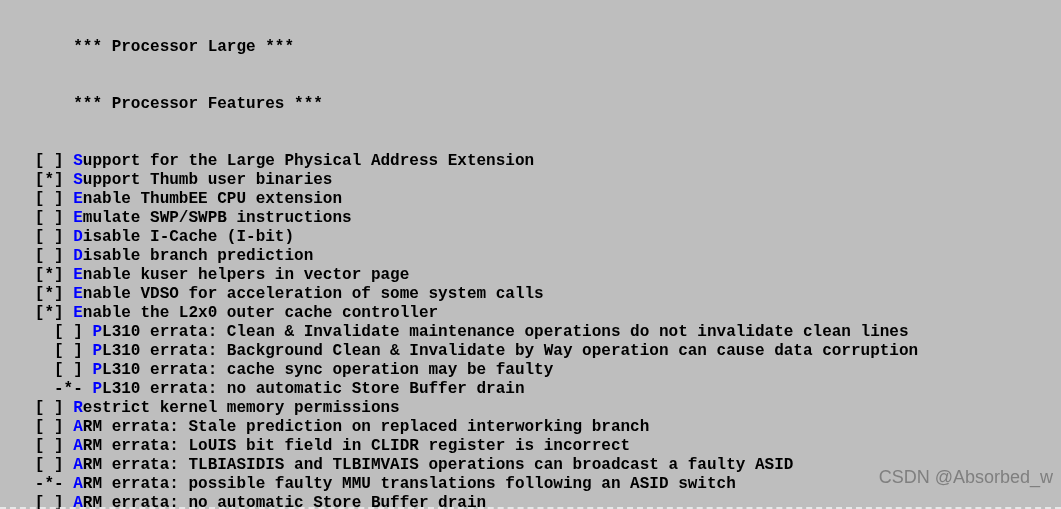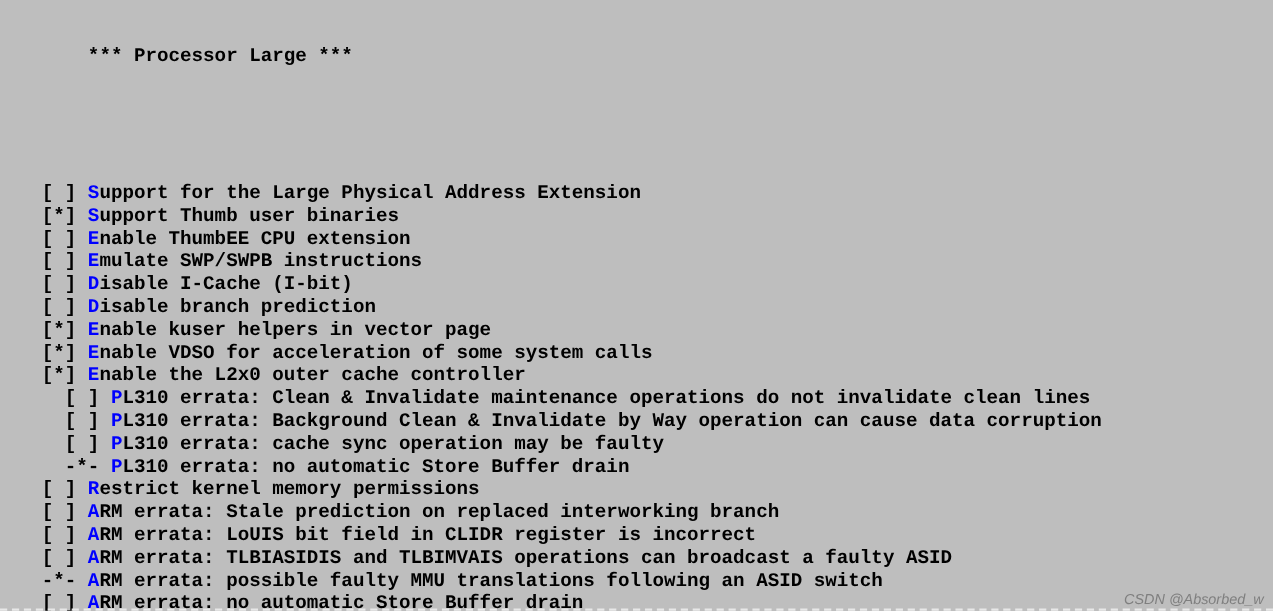--- a/index.html
+++ b/index.html
@@ -19,37 +19,36 @@
   }
   .line {
     display: block;
     white-space: pre;
   }
   .hotkey { color: #0000ff; font-weight: bold; }
   .text   { color: #000000; font-weight: bold; }
   .watermark {
     position: absolute;
     right: 8px;
-    bottom: 0;
+    bottom: 22px;
     font-family: Arial, sans-serif;
-    font-size: 12px;
+    font-size: 18px;
     color: rgba(120,120,120,0.9);
     pointer-events: none;
-    font-style: italic;
   }
   .divider {
     position: absolute;
     left: 0; right: 0;
     bottom: 0;
     border-top: 2px dashed #e8e8e8;
   }
 </style>
 </head>
 <body>
 
 <div class="screen">
   <span class="line"><span class="text">       </span><span class="text">*** Processor Large ***</span></span>
-  <span class="line"><span class="text">       </span></span>
+  <span class="line"><span class="text">       </span><span class="text">*** Processor Features ***</span></span>
   <div id="menu-body"><span class="line"><span class="text">   </span><span class="text">[ ] </span><span class="hotkey">S</span><span class="text">upport for the Large Physical Address Extension</span></span><span class="line"><span class="text">   </span><span class="text">[*] </span><span class="hotkey">S</span><span class="text">upport Thumb user binaries</span></span><span class="line"><span class="text">   </span><span class="text">[ ] </span><span class="hotkey">E</span><span class="text">nable ThumbEE CPU extension</span></span><span class="line"><span class="text">   </span><span class="text">[ ] </span><span class="hotkey">E</span><span class="text">mulate SWP/SWPB instructions</span></span><span class="line"><span class="text">   </span><span class="text">[ ] </span><span class="hotkey">D</span><span class="text">isable I-Cache (I-bit)</span></span><span class="line"><span class="text">   </span><span class="text">[ ] </span><span class="hotkey">D</span><span class="text">isable branch prediction</span></span><span class="line"><span class="text">   </span><span class="text">[*] </span><span class="hotkey">E</span><span class="text">nable kuser helpers in vector page</span></span><span class="line"><span class="text">   </span><span class="text">[*] </span><span class="hotkey">E</span><span class="text">nable VDSO for acceleration of some system calls</span></span><span class="line"><span class="text">   </span><span class="text">[*] </span><span class="hotkey">E</span><span class="text">nable the L2x0 outer cache controller</span></span><span class="line"><span class="text">     </span><span class="text">[ ] </span><span class="hotkey">P</span><span class="text">L310 errata: Clean &amp; Invalidate maintenance operations do not invalidate clean lines</span></span><span class="line"><span class="text">     </span><span class="text">[ ] </span><span class="hotkey">P</span><span class="text">L310 errata: Background Clean &amp; Invalidate by Way operation can cause data corruption</span></span><span class="line"><span class="text">     </span><span class="text">[ ] </span><span class="hotkey">P</span><span class="text">L310 errata: cache sync operation may be faulty</span></span><span class="line"><span class="text">     </span><span class="text">-*- </span><span class="hotkey">P</span><span class="text">L310 errata: no automatic Store Buffer drain</span></span><span class="line"><span class="text">   </span><span class="text">[ ] </span><span class="hotkey">R</span><span class="text">estrict kernel memory permissions</span></span><span class="line"><span class="text">   </span><span class="text">[ ] </span><span class="hotkey">A</span><span class="text">RM errata: Stale prediction on replaced interworking branch</span></span><span class="line"><span class="text">   </span><span class="text">[ ] </span><span class="hotkey">A</span><span class="text">RM errata: LoUIS bit field in CLIDR register is incorrect</span></span><span class="line"><span class="text">   </span><span class="text">[ ] </span><span class="hotkey">A</span><span class="text">RM errata: TLBIASIDIS and TLBIMVAIS operations can broadcast a faulty ASID</span></span><span class="line"><span class="text">   </span><span class="text">-*- </span><span class="hotkey">A</span><span class="text">RM errata: possible faulty MMU translations following an ASID switch</span></span><span class="line"><span class="text">   </span><span class="text">[ ] </span><span class="hotkey">A</span><span class="text">RM errata: no automatic Store Buffer drain</span></span></div>
 </div>
 
 <div class="watermark">CSDN @Absorbed_w</div>
 <div class="divider"></div>
 
 </body></html>

